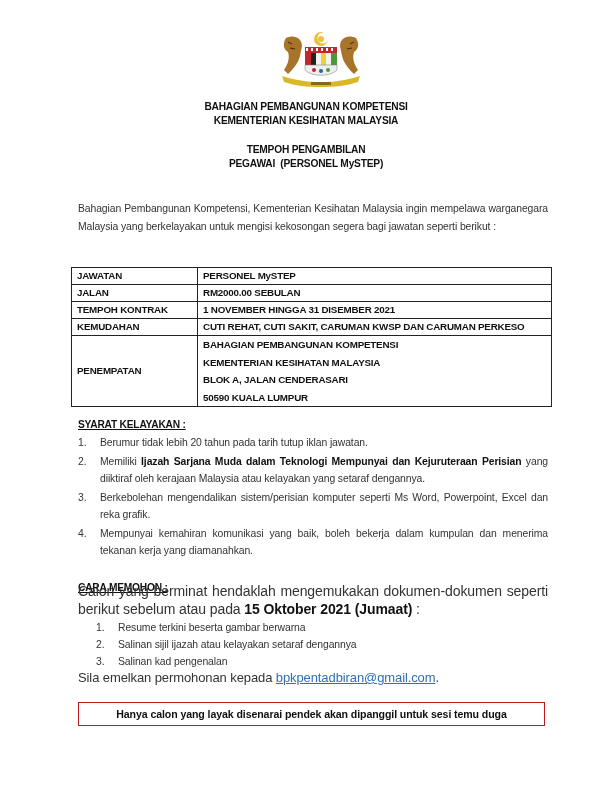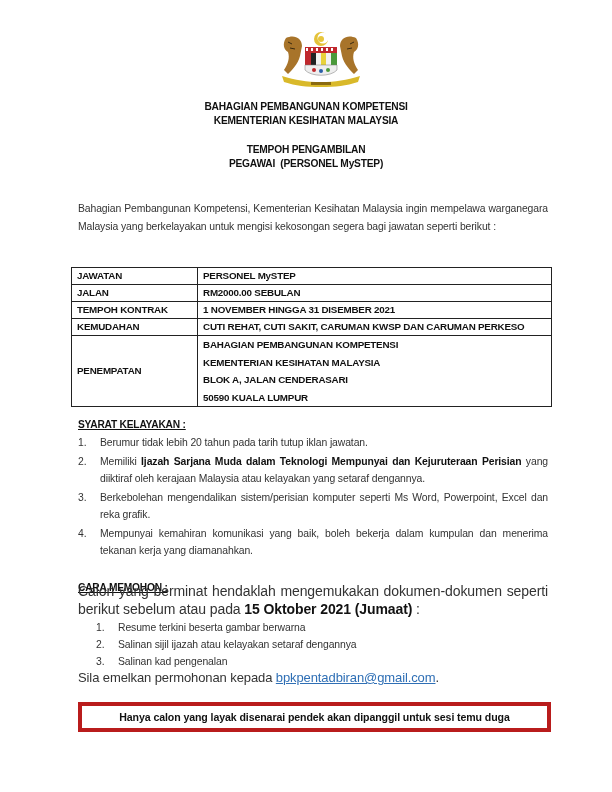--- a/index.html
+++ b/index.html
@@ -43,21 +43,21 @@
 
   ol.docs { position: absolute; left: 96px; top: 619px; margin: 0; padding: 0; list-style: none;
             font-size: 10.4px; line-height: 17px; color: #333; letter-spacing: -0.1px; }
   ol.docs li { position: relative; padding-left: 22px; }
   ol.docs li .num { position: absolute; left: 0; }
 
   .email-line { position: absolute; left: 78px; top: 670px; font-size: 13px; color: #333; letter-spacing: -0.1px; }
   .email-link { color: #2f6fb5; text-decoration: underline; }
 
   .notice { position: absolute; left: 78px; top: 702px; width: 465px; height: 22px;
-            border: 4px solid #b91c1c; text-align: center; font-size: 10.6px; line-height: 22px;
+            border: 1px solid #b91c1c; text-align: center; font-size: 10.6px; line-height: 22px;
             font-weight: bold; color: #111; letter-spacing: -0.1px; }
 </style>
 </head>
 <body>
 
 <div class="page">
 
   <svg class="crest" viewBox="0 0 90 58">
 
     <circle cx="45" cy="9" r="7" fill="#e4c23a"></circle>

